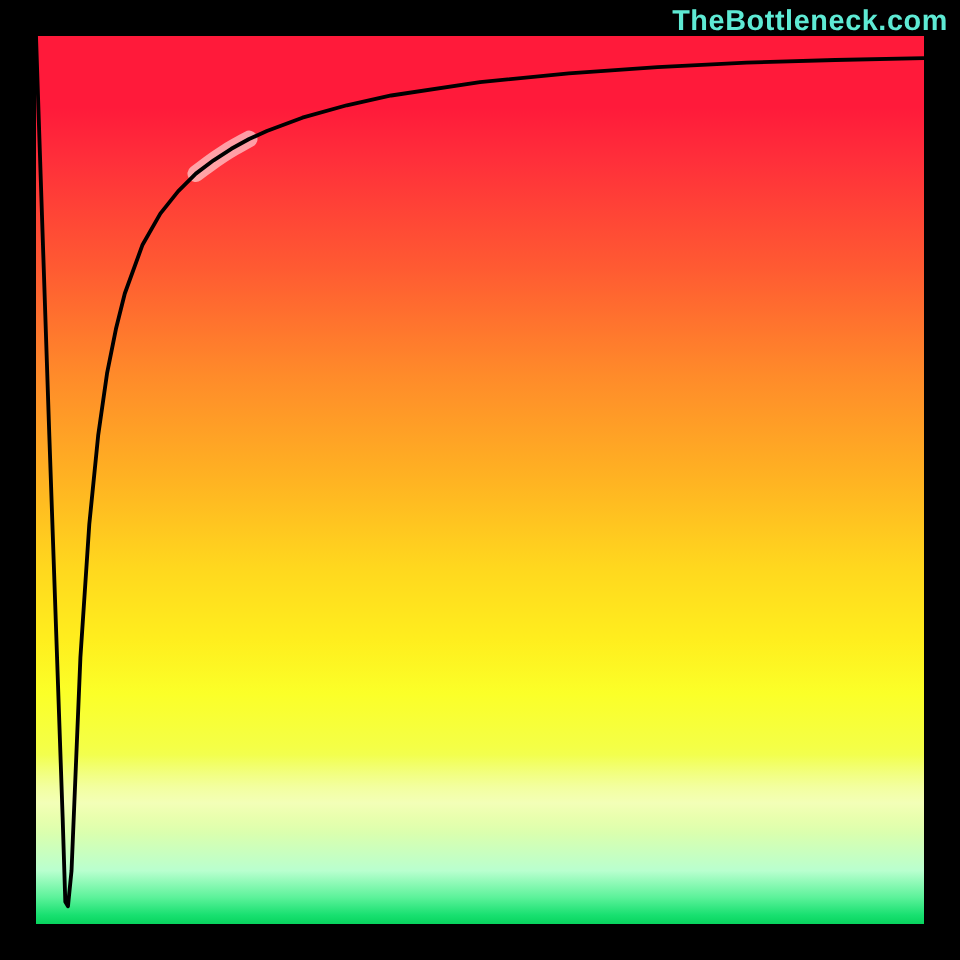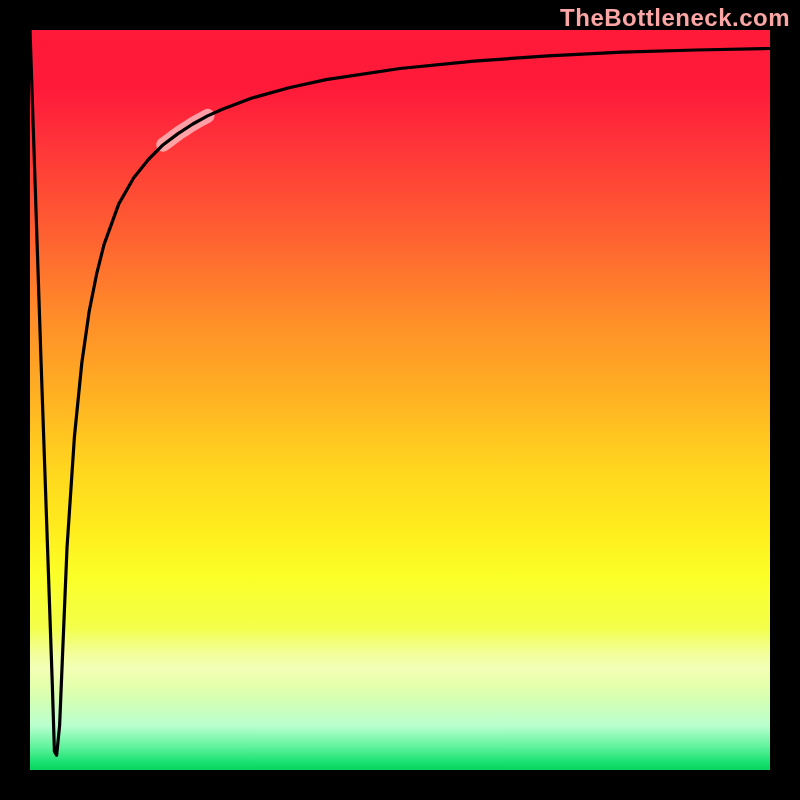--- a/index.html
+++ b/index.html
@@ -16,21 +16,21 @@
     width: 800px;
     height: 800px;
     background: #000;
   }
   .watermark {
     position: absolute;
     top: 4px;
     right: 10px;
     font-size: 24px;
     font-weight: 600;
-    color: #fca5a5;
+    color: #5eead4;
     letter-spacing: 0.5px;
     z-index: 5;
   }
   .plot-area {
     position: absolute;
     left: 30px;
     top: 30px;
     width: 740px;
     height: 740px;
     overflow: hidden;

